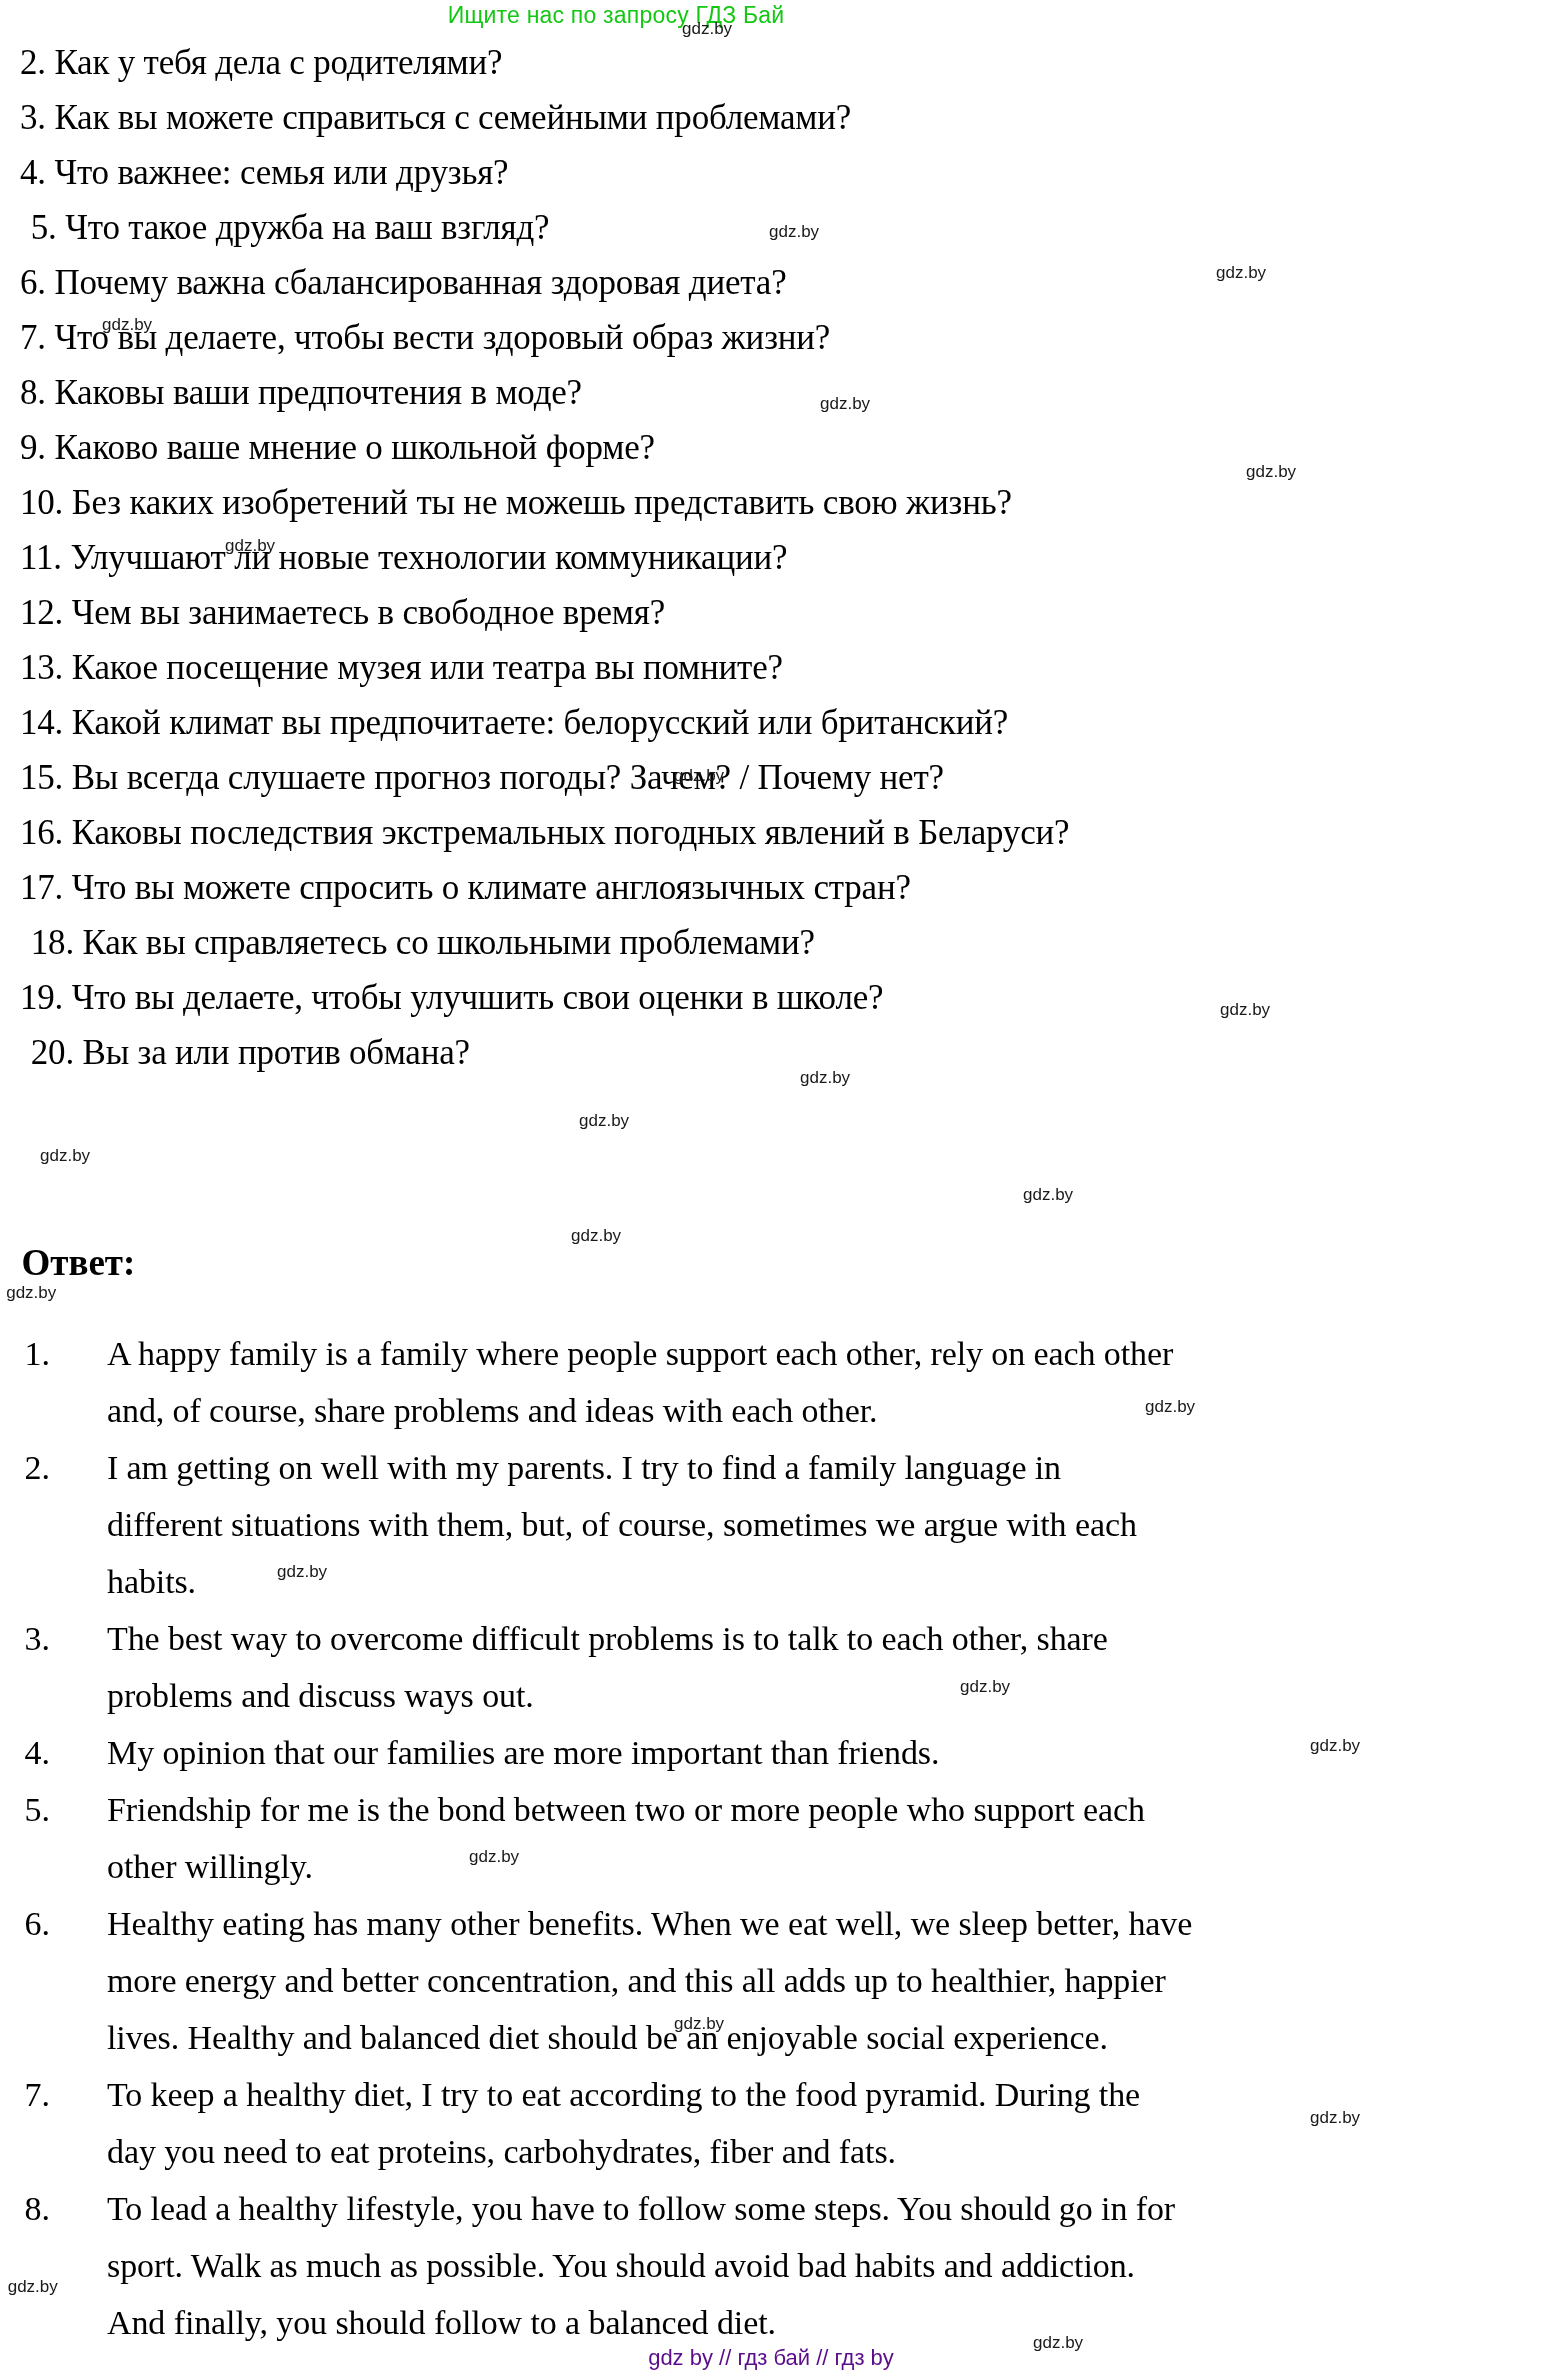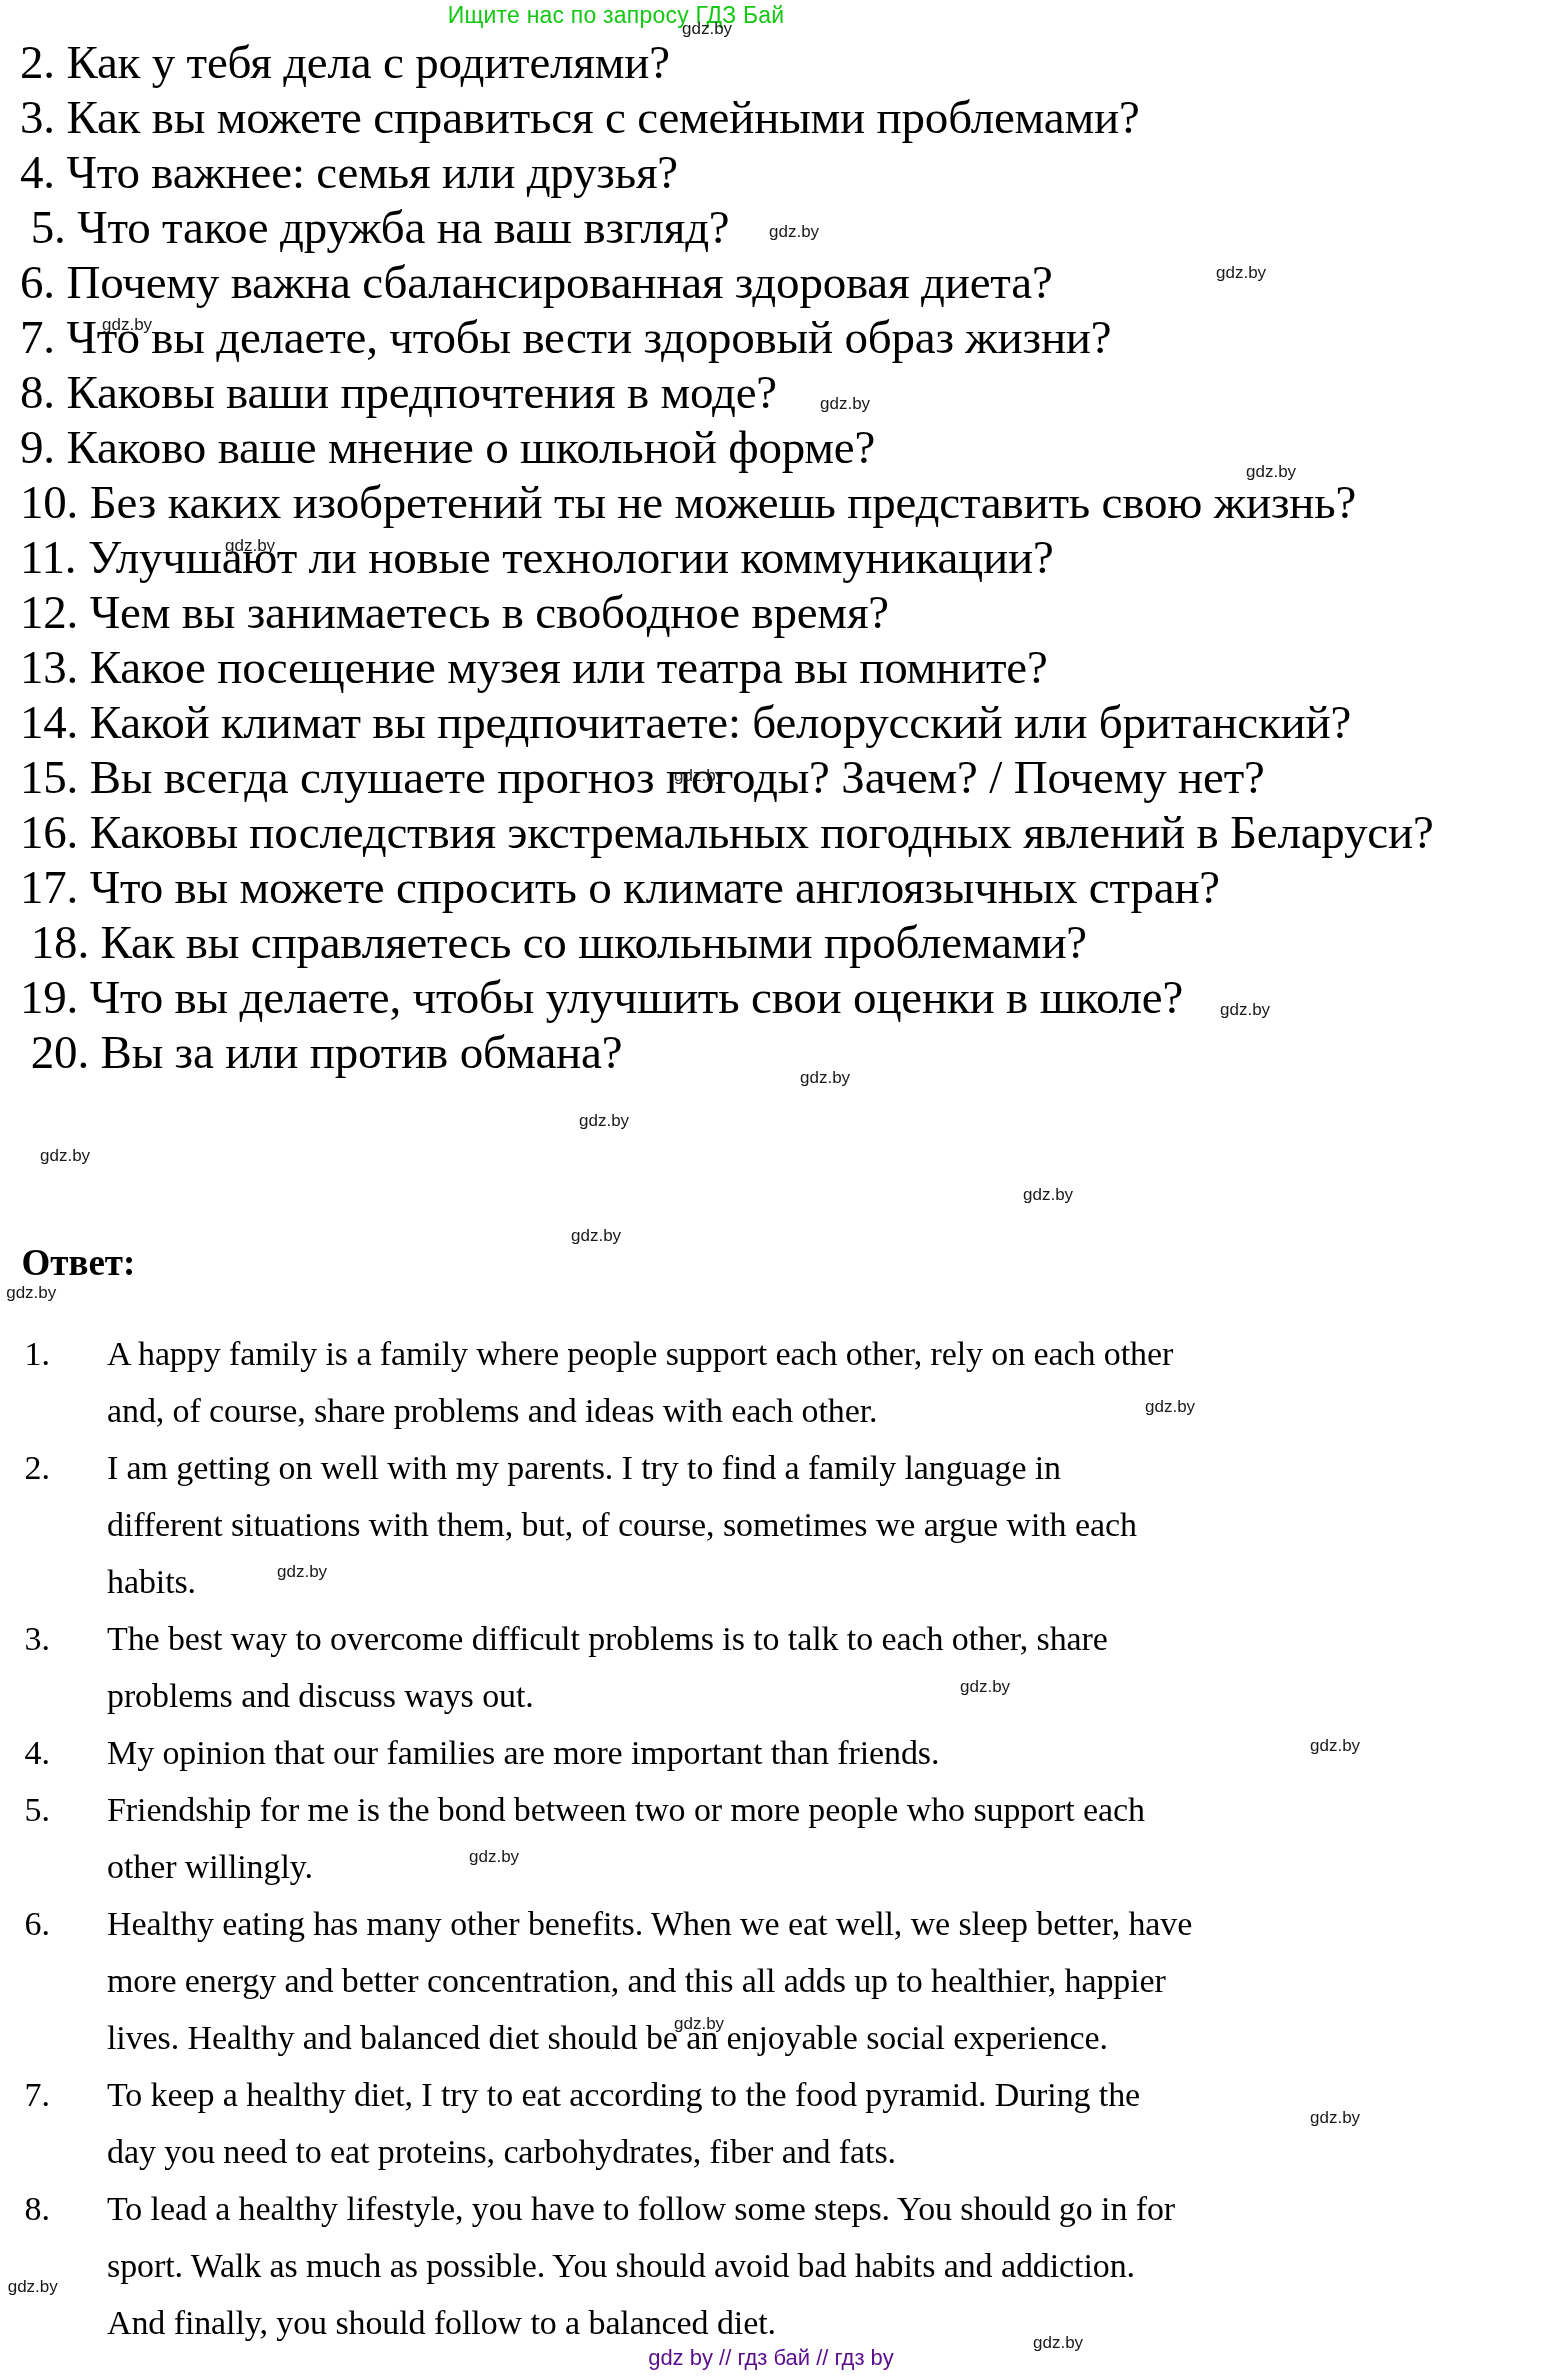--- a/index.html
+++ b/index.html
@@ -34,21 +34,21 @@
   }
 
   
   .questions {
     position: absolute;
     top: 35px;
     left: 20px;
     width: 1493px;
   }
   .q-line {
-    font-size: 47px;
+    font-size: 35px;
     line-height: 55px;
     white-space: nowrap;
     letter-spacing: -0.2px;
   }
   .q-line.indent {
     padding-left: 10.8px;
   }
 
   
   .answer-heading {

